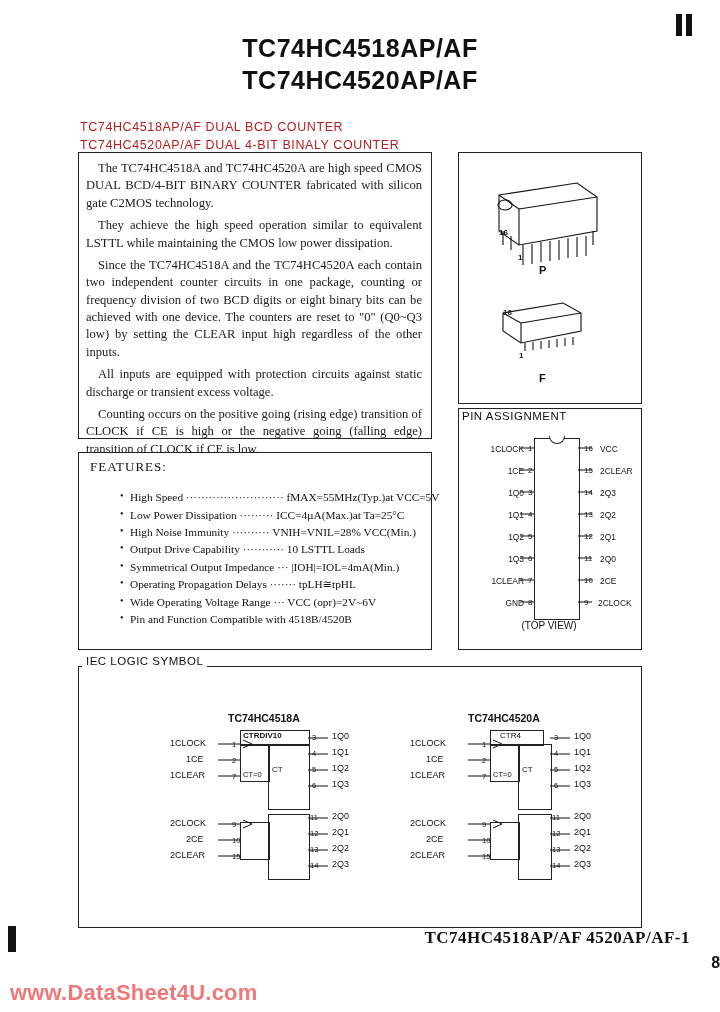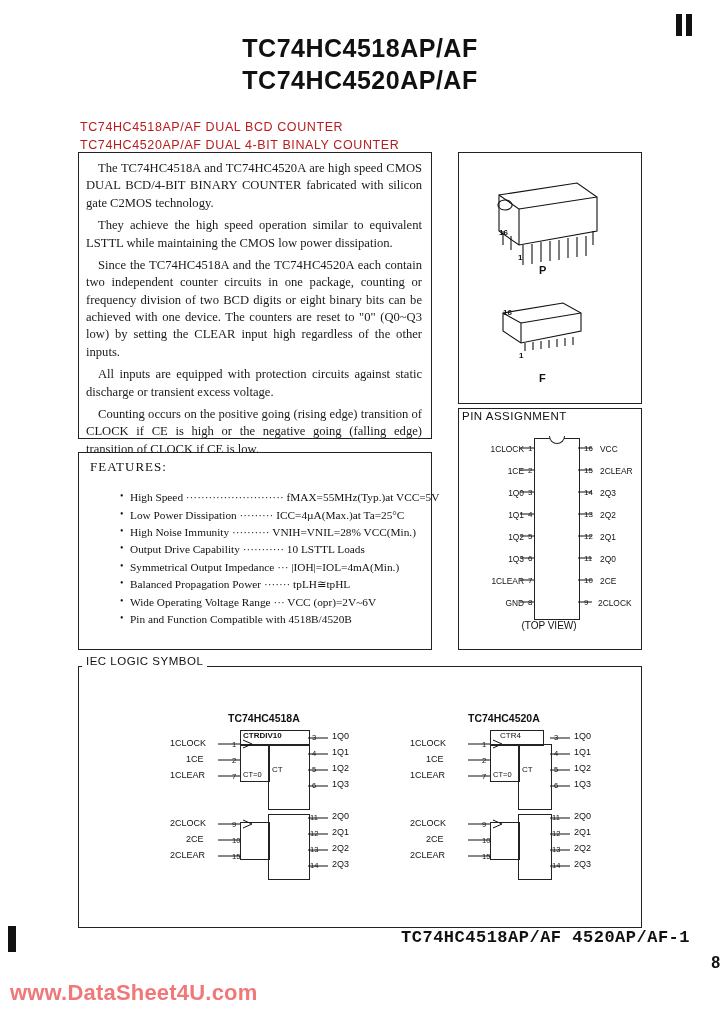--- a/index.html
+++ b/index.html
@@ -54,21 +54,21 @@
   
   .logic-head{position:absolute;left:82px;top:655px;background:#fff;padding:0 4px;
      font-family:"Liberation Sans",sans-serif;font-size:11.5px;letter-spacing:.5px;}
   .lg-title{position:absolute;font-family:"Liberation Sans",sans-serif;font-size:10.5px;font-weight:bold;}
   .lg-text{position:absolute;font-family:"Liberation Sans",sans-serif;font-size:9px;}
   .lg-pin{position:absolute;font-family:"Liberation Sans",sans-serif;font-size:7.6px;}
   .lg-box{position:absolute;border:1px solid #222;}
 
   
   .footer-code{position:absolute;left:0;top:928px;width:690px;text-align:right;
-     font-family:Liberation Mono, monospace;font-size:17px;font-weight:bold;letter-spacing:.5px;}
+     font-family:Liberation Serif, serif;font-size:17px;font-weight:bold;letter-spacing:.5px;}
   .page-num{position:absolute;left:0;top:954px;width:690px;text-align:right;
      font-family:"Liberation Sans",sans-serif;font-size:16px;font-weight:bold;margin-left:48px;}
   .watermark{position:absolute;left:10px;top:980px;font-family:"Liberation Sans",sans-serif;
      font-size:22px;color:#f07878;font-weight:bold;letter-spacing:.2px;}
   .lbar{position:absolute;left:8px;top:926px;width:8px;height:26px;background:#111;}
 </style>
 </head>
 <body>
 
 <div class="page">
@@ -97,21 +97,21 @@
   </div>
 
   <div class="frame feat-box"></div>
   <div class="features-title">FEATURES:</div>
   <ul class="features">
     <li>High Speed ·························· fMAX=55MHz(Typ.)at VCC=5V</li>
     <li>Low Power Dissipation ········· ICC=4µA(Max.)at Ta=25°C</li>
     <li>High Noise Immunity ·········· VNIH=VNIL=28% VCC(Min.)</li>
     <li>Output Drive Capability ··········· 10 LSTTL Loads</li>
     <li>Symmetrical Output Impedance ··· |IOH|=IOL=4mA(Min.)</li>
-    <li>Balanced Propagation Power ······· tpLH≅tpHL</li>
+    <li>Operating Propagation Delays ······· tpLH≅tpHL</li>
     <li>Wide Operating Voltage Range ··· VCC (opr)=2V~6V</li>
     <li>Pin and Function Compatible with 4518B/4520B</li>
   </ul>
 
   <div class="frame pkg-box">
     <svg width="180" height="248" viewBox="0 0 180 248">
 
       <g stroke="#111" fill="none" stroke-width="1.1">
         <path d="M40 42 L118 30 L138 44 L138 78 L60 92 L40 78 Z"></path>
         <path d="M40 42 L60 56 L60 92"></path>

